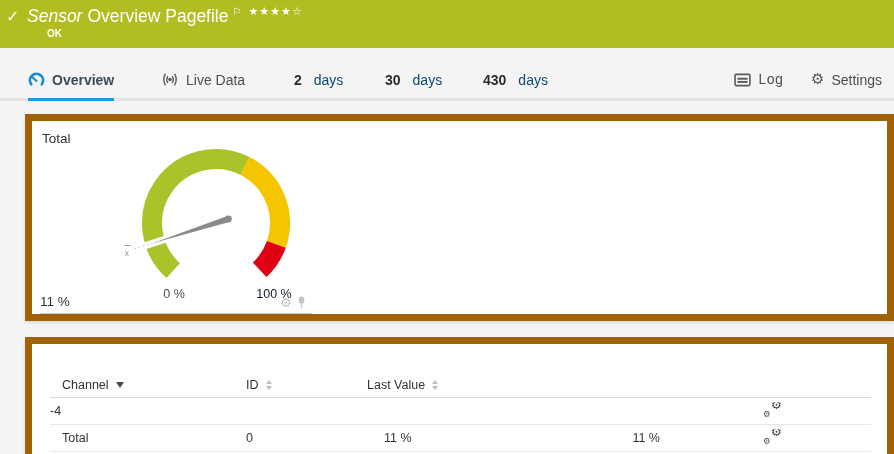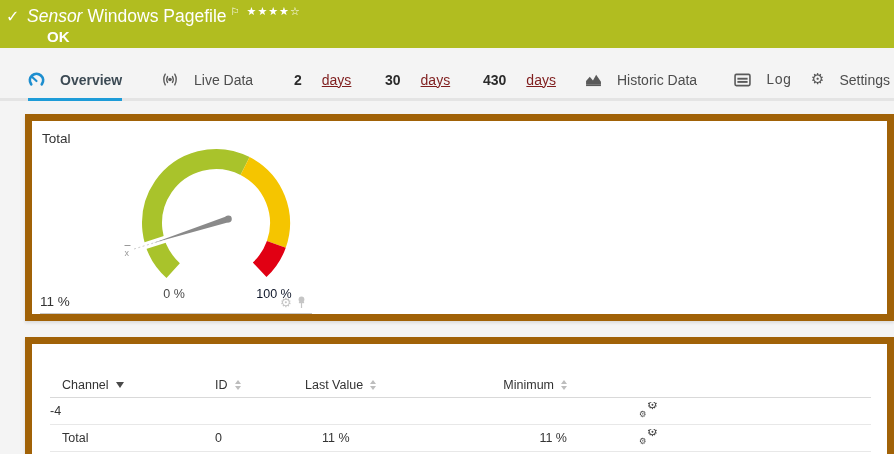--- a/index.html
+++ b/index.html
@@ -17,32 +17,32 @@
   }
   .check { position:absolute; left:6px; top:7px; font-size:16px; font-weight:bold;
            font-family:"DejaVu Sans", sans-serif; }
   .titleline { position:absolute; left:27px; top:6px; font-size:17.5px; white-space:nowrap; }
   .kind { font-style:italic; }
   .sname { margin-left:5px; }
   .flag { font-size:10px; position:relative; top:-7px; margin-left:4px;
           font-family:"DejaVu Sans", sans-serif; }
   .stars { font-size:11px; position:relative; top:-7px; margin-left:7px; letter-spacing:1px;
            font-family:"DejaVu Sans", sans-serif; }
-  .okbadge { position:absolute; left:47px; top:28px; font-size:15px; font-weight:bold; }
+  .okbadge { position:absolute; left:47px; top:28px; font-size:10px; font-weight:bold; }
 
   
   .tabbar { position:absolute; left:0; top:58px; width:894px; height:43px; }
   .tabline { position:absolute; left:0; bottom:0; width:894px; height:3px; background:#e4e4e4; }
-  .tab { position:absolute; top:0; height:43px; display:flex; align-items:center; gap:15px;
+  .tab { position:absolute; top:0; height:43px; display:flex; align-items:center; gap:7px;
          font-size:14px; color:#4d4d4d; cursor:pointer; white-space:nowrap; }
   .tab.active { color:#3c4a54; font-weight:bold; }
   .tab.active::after { content:''; position:absolute; left:0; right:0; bottom:0; height:3px;
                        background:#1e9cd8; }
   .tab .num { font-weight:bold; color:#2b2b2b; margin-right:5px; }
-  .tab .unit { color:#7f1d1d;text-decoration:underline; }
+  .tab .unit { color:#0c4a6e; }
   .gearglyph { font-family:"DejaVu Sans", sans-serif; font-size:15px; color:#555; line-height:1; }
   .ticon { flex:none; display:block; }
 
   
   .panel { position:absolute; background:#fff; border:7px solid #a16207;
            box-shadow:0 2px 3px rgba(0,0,0,0.10); }
   .panel.gaugepanel { left:25px; top:114px; width:869px; height:207px; }
   .panel.tablepanel { left:25px; top:337px; width:869px; height:140px; }
 
   
@@ -54,21 +54,21 @@
            font-size:12.5px; color:#0f172a; }
   .g-cur { position:absolute; left:8px; top:173px; font-size:13.5px; color:#333; }
   .g-line { position:absolute; left:8px; top:192px; width:272px; height:1px; background:#c9c9c9; }
   .g-icons { position:absolute; left:248px; top:175px; display:flex; align-items:center; gap:4px;
              color:#c5c5c5; }
   .g-icons .gearglyph { font-size:13px; color:#c5c5c5; }
 
   
   .tbl { position:absolute; left:18px; right:16px; top:28px; font-size:12.5px; }
   .trow { display:grid; grid-template-columns:165px 90px 110px 152px 155px 1fr;
-          align-items:center; height:27px; border-bottom:1px solid #e8e8e8; }
+          align-items:center; height:27px; border-bottom:1px solid #e8e8e8;gap:31px; }
   .trow.thead { height:26px; border-bottom:1px solid #d9d9d9; color:#333; }
   .cell { overflow:hidden; white-space:nowrap; }
   .c1 { padding-left:12px; }
   .c3v { padding-left:17px; }
   .cr { text-align:right; }
   .c6 { text-align:right; padding-right:64px; }
   .hflex { display:inline-flex; align-items:center; gap:7px; cursor:pointer; }
   .hflex.right { justify-content:flex-end; width:100%; }
   .tri-down { width:0; height:0; border-left:4.5px solid transparent;
               border-right:4.5px solid transparent; border-top:6px solid #4a4a4a; }
@@ -83,21 +83,21 @@
                 font-family:"DejaVu Sans", sans-serif; line-height:1; }
   .gears .small { position:absolute; left:0; bottom:-1px; font-size:8.5px; color:#4a4a4a;
                   font-family:"DejaVu Sans", sans-serif; line-height:1; }
 </style>
 </head>
 <body>
 
 <div class="statusbar">
   <span class="check">✓</span>
   <div class="titleline">
-    <span class="kind">Sensor</span><span class="sname">Windows Pagefile</span><span class="flag">⚐</span><span class="stars"><span>★★★★</span><span>☆</span></span>
+    <span class="kind">Sensor</span><span class="sname">Overview Pagefile</span><span class="flag">⚐</span><span class="stars"><span>★★★★</span><span>☆</span></span>
   </div>
   <div class="okbadge">OK</div>
 </div>
 
 <div class="tabbar">
   <div class="tabline"></div>
 
   <div class="tab active" style="left:28px;">
     <svg class="ticon" width="17" height="17" viewBox="0 0 16 16">
       <path d="M3,12.5 A6.2,6.2 0 1 1 13,12.5" fill="none" stroke="#1d8ecf" stroke-width="2.6" stroke-linecap="round"></path>
@@ -125,27 +125,20 @@
   <div class="tab" style="left:385px;">
     <span class="num">30</span>
     <span class="unit">days</span>
   </div>
 
   <div class="tab" style="left:483px;">
     <span class="num">430</span>
     <span class="unit">days</span>
   </div>
 
-  <div class="tab" style="left:585px;">
-    <svg class="ticon" width="17" height="15" viewBox="0 0 16 14">
-      <polygon points="1,12 1,8.5 4.5,4.5 7.5,8 10.5,2.5 15,9 15,12" fill="#5a5a5a"></polygon>
-      <line x1="1" y1="12.6" x2="15" y2="12.6" stroke="#5a5a5a" stroke-width="1.2"></line>
-    </svg>
-    <span>Historic Data</span>
-  </div>
 
   <div class="tab" style="left:734px;font-family:Liberation Mono, monospace;">
     <svg class="ticon" width="17" height="14" viewBox="0 0 16 13">
       <rect x="1" y="1.2" width="14" height="10.6" rx="1.2" fill="none" stroke="#5a5a5a" stroke-width="1.5"></rect>
       <rect x="3.2" y="4.4" width="9.6" height="1.8" fill="#5a5a5a"></rect>
       <rect x="3.2" y="7.4" width="9.6" height="1.8" fill="#5a5a5a"></rect>
     </svg>
     <span>Log</span>
   </div>
 
@@ -204,29 +197,20 @@
           <span>ID</span>
           <span class="updown">
               <i class="u"></i>
               <i class="d"></i>
             </span>
         </span>
       </div>
       <div class="cell">
         <span class="hflex">
           <span>Last Value</span>
-          <span class="updown">
-              <i class="u"></i>
-              <i class="d"></i>
-            </span>
-        </span>
-      </div>
-      <div class="cell cr">
-        <span class="hflex right">
-          <span>Minimum</span>
           <span class="updown">
               <i class="u"></i>
               <i class="d"></i>
             </span>
         </span>
       </div>
       <div class="cell c6"></div>
     </div>
 
     <div class="trow">

